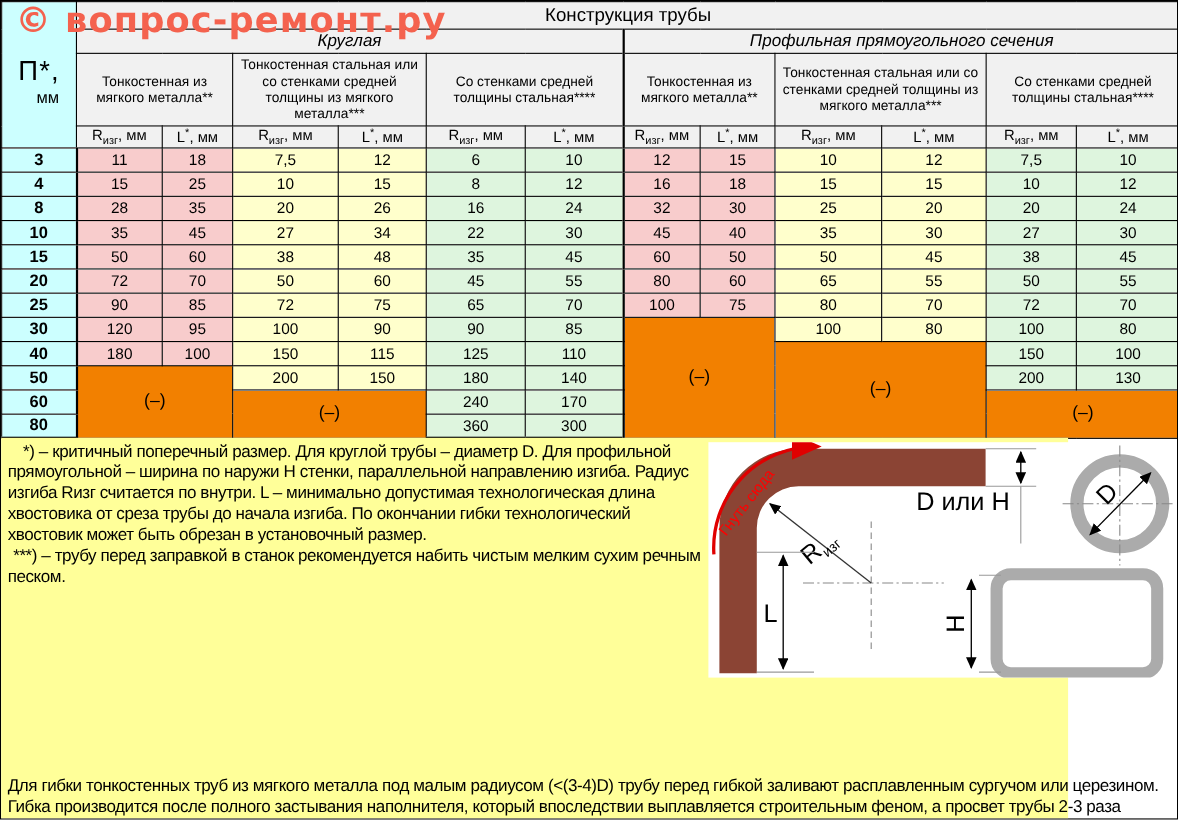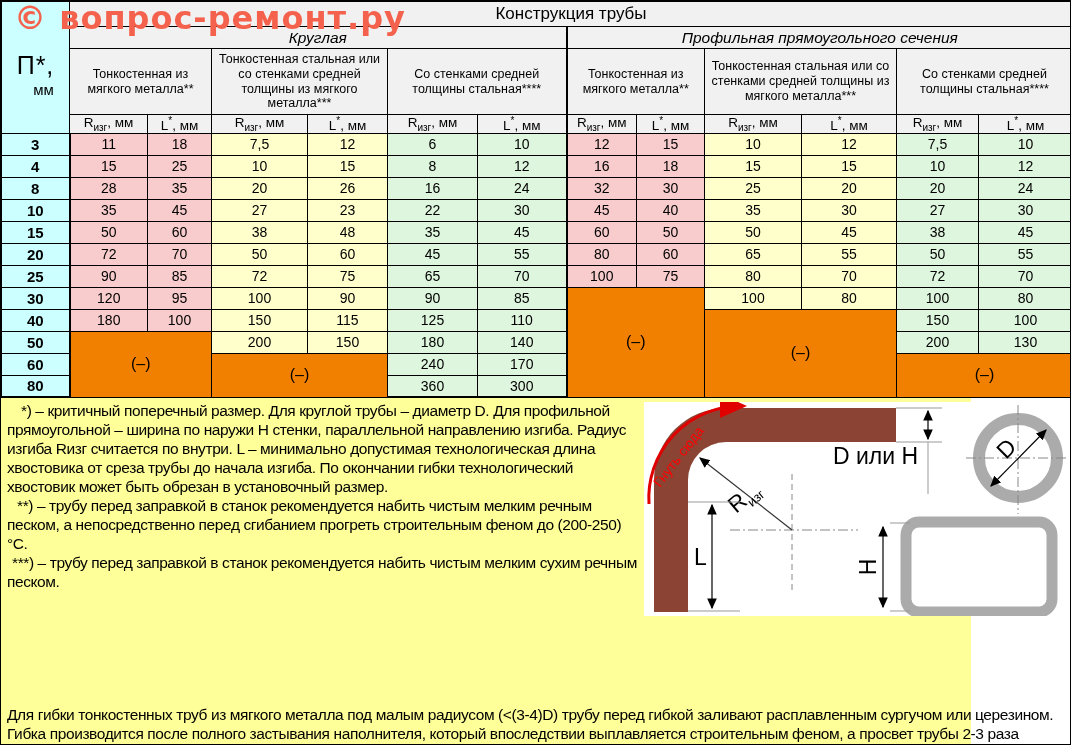--- a/index.html
+++ b/index.html
@@ -175,21 +175,21 @@
         <td class="c-yellow">25</td>
         <td class="c-yellow">20</td>
         <td class="c-green">20</td>
         <td class="c-green">24</td>
       </tr>
       <tr>
         <td class="size-cell">10</td>
         <td class="c-pink">35</td>
         <td class="c-pink">45</td>
         <td class="c-yellow">27</td>
-        <td class="c-yellow">23</td>
+        <td class="c-yellow">34</td>
         <td class="c-green">22</td>
         <td class="c-green">30</td>
         <td class="c-pink mid">45</td>
         <td class="c-pink">40</td>
         <td class="c-yellow">35</td>
         <td class="c-yellow">30</td>
         <td class="c-green">27</td>
         <td class="c-green">30</td>
       </tr>
       <tr>
@@ -284,21 +284,20 @@
         <td class="size-cell">80</td>
         <td class="c-green">360</td>
         <td class="c-green">300</td>
       </tr>
     </tbody>
 </table>
 
 <div class="notes">
   <div class="notes-left">
     <p class="fn-1">*) – критичный поперечный размер. Для круглой трубы – диаметр D. Для профильной прямоугольной – ширина по наружи Н стенки, параллельной направлению изгиба. Радиус изгиба Rизг считается по внутри. L – минимально допустимая технологическая длина хвостовика от среза трубы до начала изгиба. По окончании гибки технологический хвостовик может быть обрезан в установочный размер.</p>
-    <p class="fn-2">**) – трубу перед заправкой в станок рекомендуется набить чистым мелким речным песком, а непосредственно перед сгибанием прогреть строительным феном до (200-250)°С.</p>
     <p class="fn-3">***) – трубу перед заправкой в станок рекомендуется набить чистым мелким сухим речным песком.</p>
   </div>
 
   <div class="diagram">
     <svg width="424" height="214" viewBox="0 0 424 214" xmlns="http://www.w3.org/2000/svg">
       <defs>
         <marker id="mE" orient="auto" markerWidth="10" markerHeight="9" refX="8" refY="4">
           <path d="M0,0 L9,4 L0,8 z" fill="#000"></path>
         </marker>
         <marker id="mS" orient="auto-start-reverse" markerWidth="10" markerHeight="9" refX="8" refY="4">

